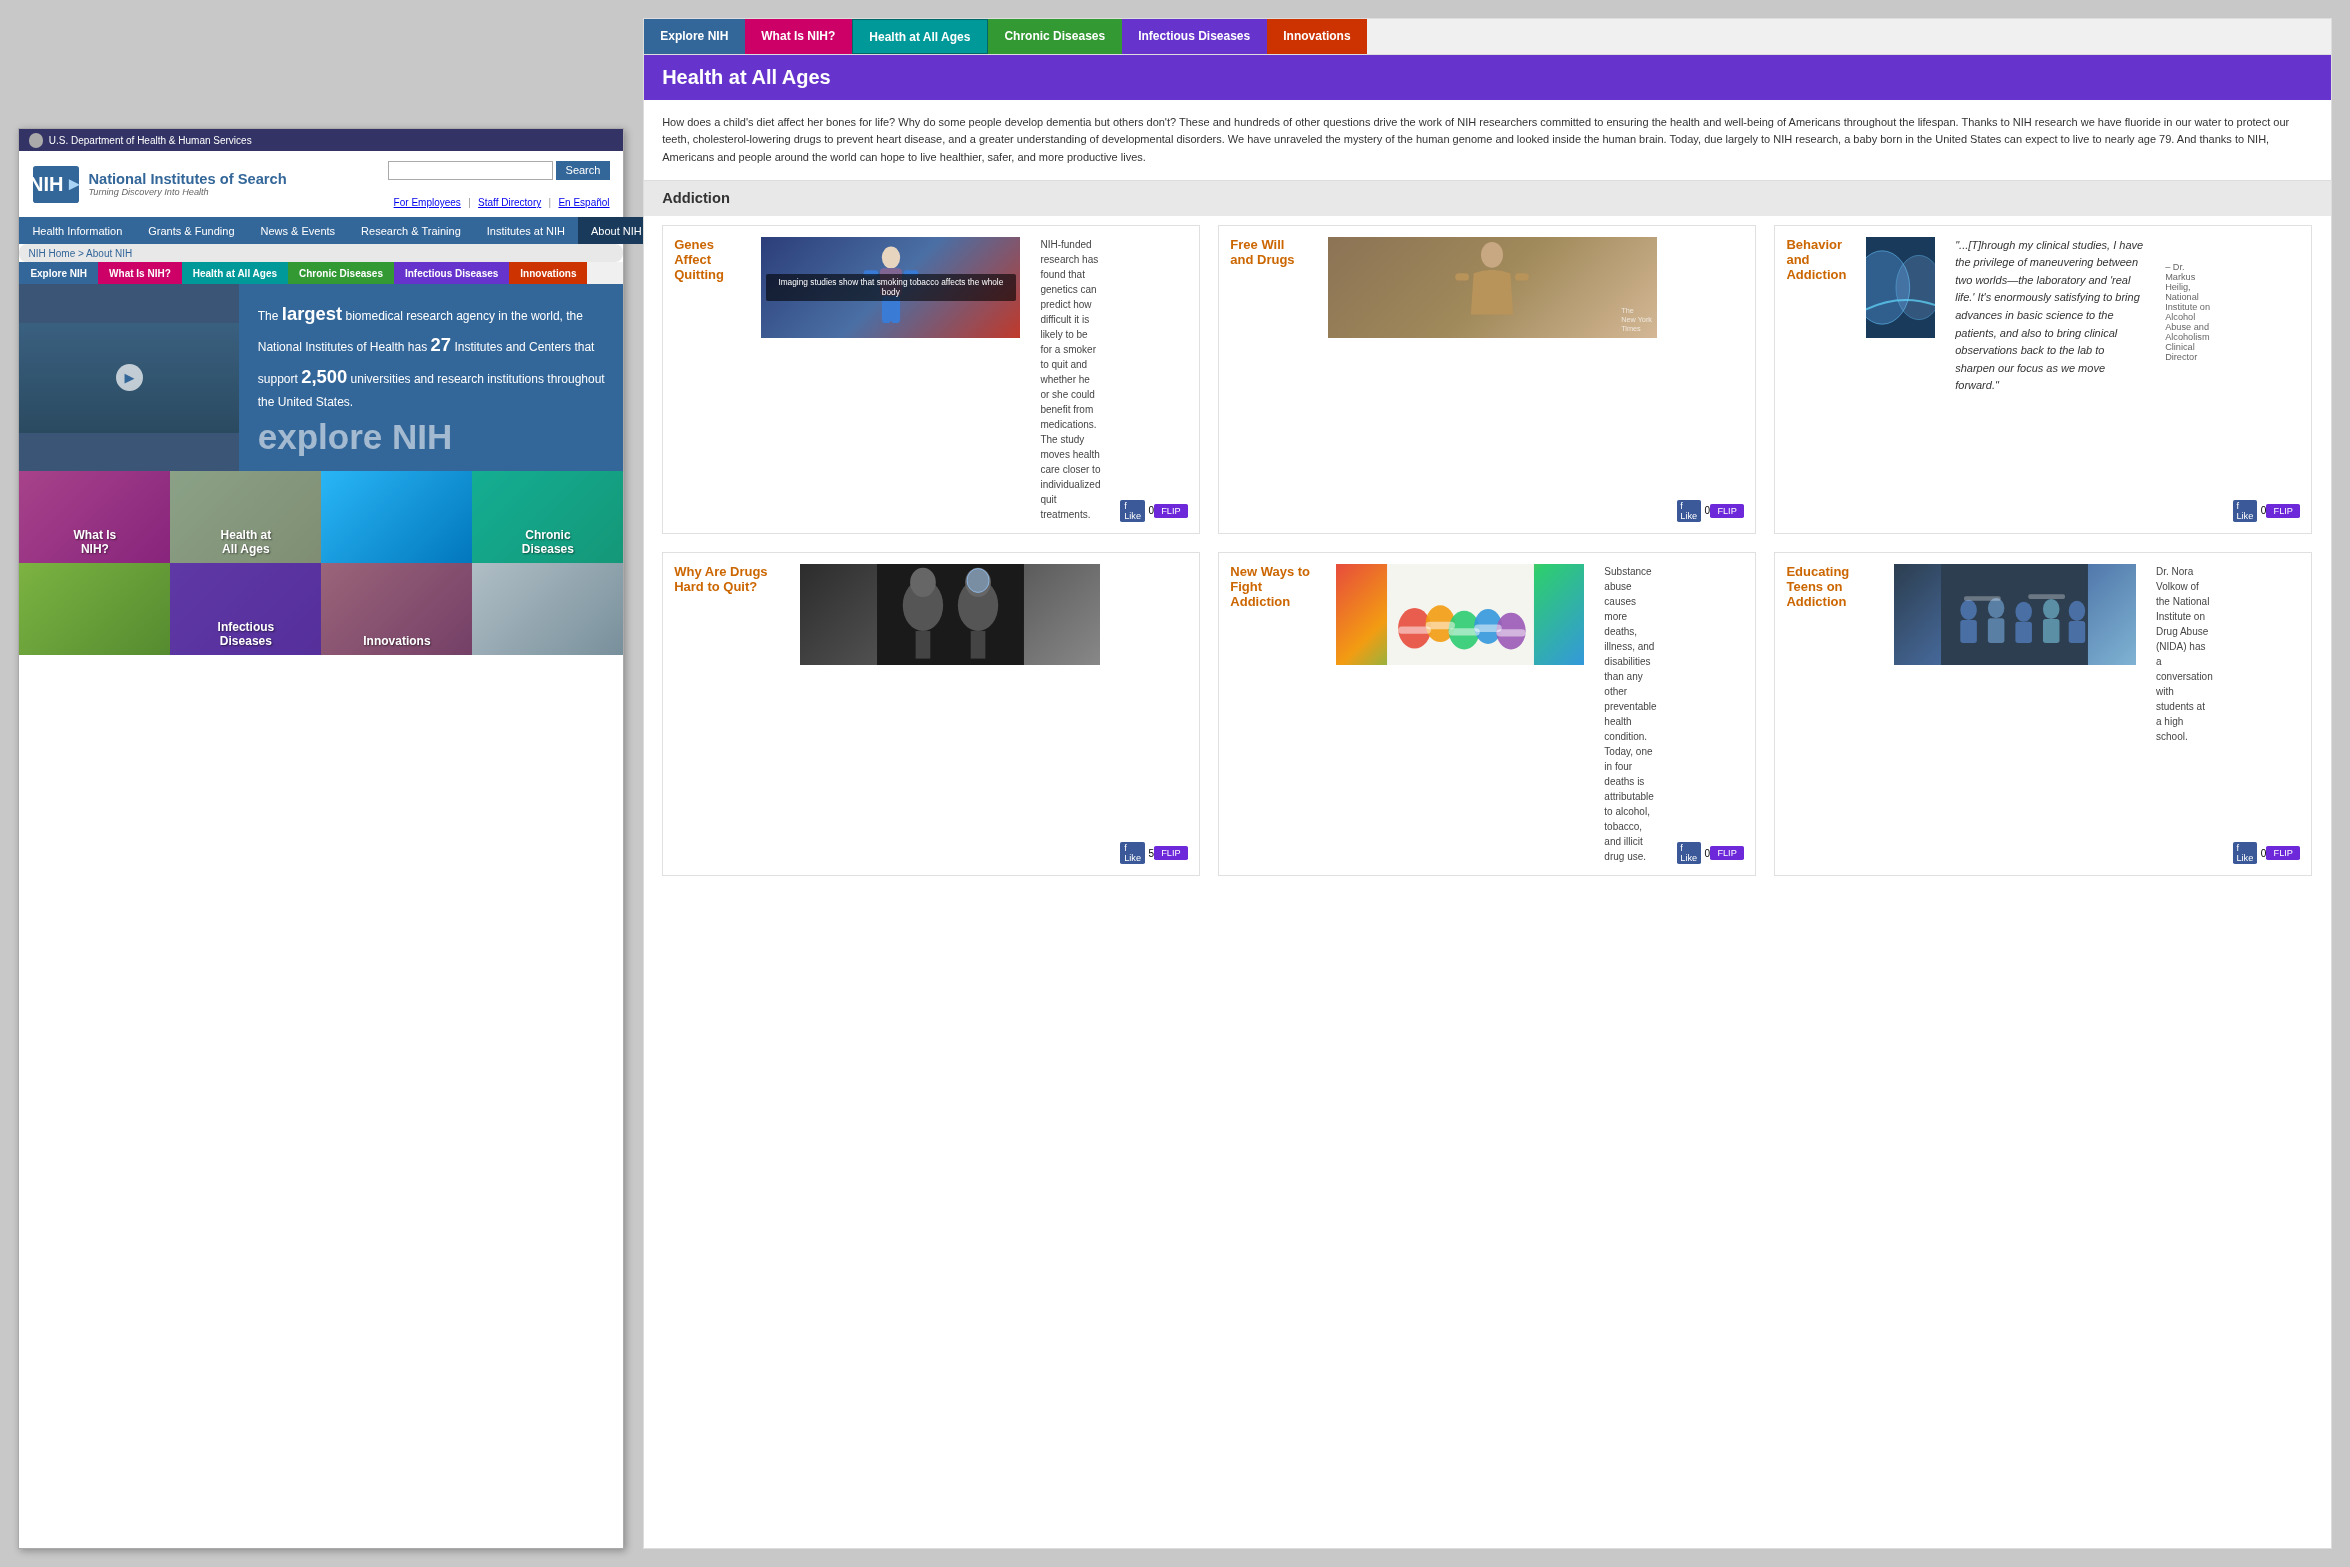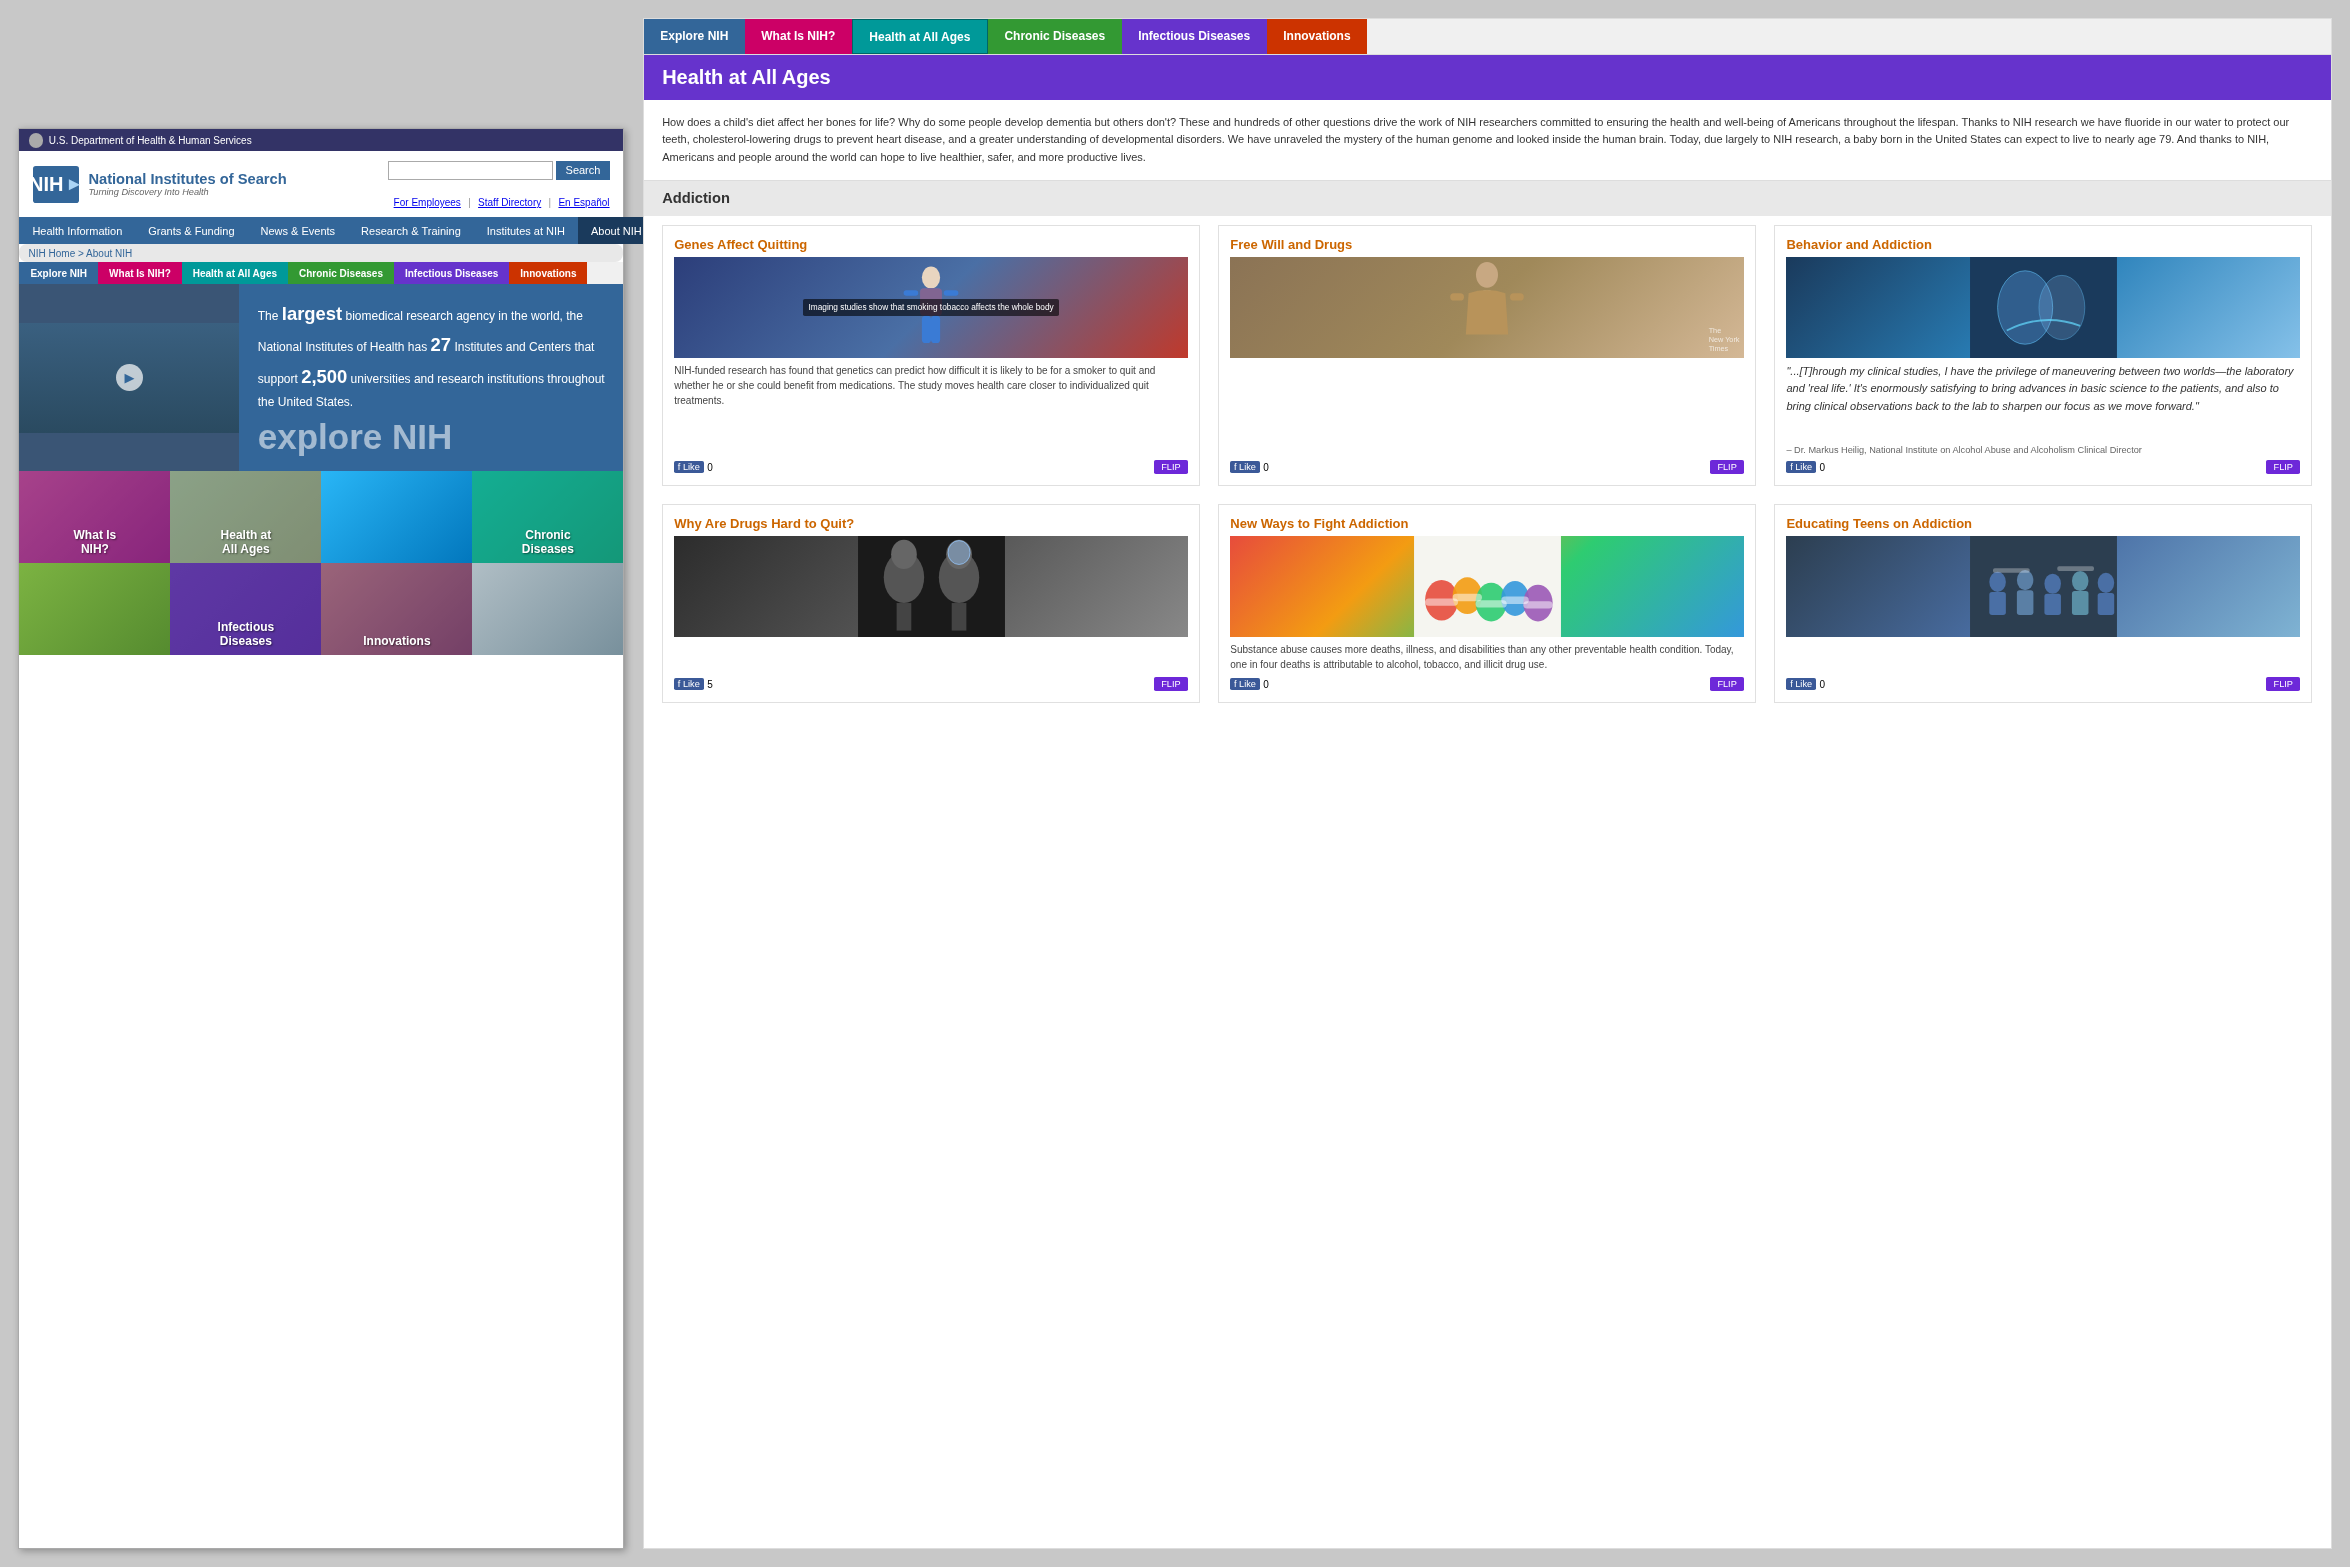--- a/index.html
+++ b/index.html
@@ -276,22 +276,21 @@
       padding: 9.2px 18.4px;
       font-size: 14.7px;
       font-weight: bold;
       color: #333;
       margin: 0;
     }
     .card {
       background: white;
       padding: 11px;
       display: flex;
-      flex-direction: column;
-      gap: 5px;
+      gap: 20px;
       border: 0.9px solid #e0e0e0;
       margin: 4.6px;
     }
     .card-title {
       color: #cc6600;
       font-size: 13px;
       font-weight: bold;
       cursor: pointer;
     }
     .card-img-placeholder {
@@ -702,20 +701,21 @@
             <rect x="81" y="63" width="18" height="23" rx="3" fill="#4a6fa5"></rect>
             <ellipse cx="120" cy="49" rx="9" ry="11" fill="#5a8fa5"></ellipse>
             <rect x="111" y="60" width="18" height="26" rx="3" fill="#5a8fa5"></rect>
             <ellipse cx="148" cy="51" rx="9" ry="11" fill="#4a6fa5"></ellipse>
             <rect x="139" y="62" width="18" height="24" rx="3" fill="#4a6fa5"></rect>
 
             <rect x="25" y="35" width="40" height="5" rx="2" fill="rgba(255,255,255,0.3)"></rect>
             <rect x="95" y="33" width="40" height="5" rx="2" fill="rgba(255,255,255,0.3)"></rect>
           </svg>
         </div>
+        <div class="card-text">Dr. Nora Volkow of the National Institute on Drug Abuse (NIDA) has a conversation with students at a high school.</div>
         <div class="card-footer">
           <div class="fb-like">
             <span class="fb-icon">f Like</span>
             <span>0</span>
           </div>
           <div class="flip-btn">FLIP</div>
         </div>
       </div>
 
     </div>

